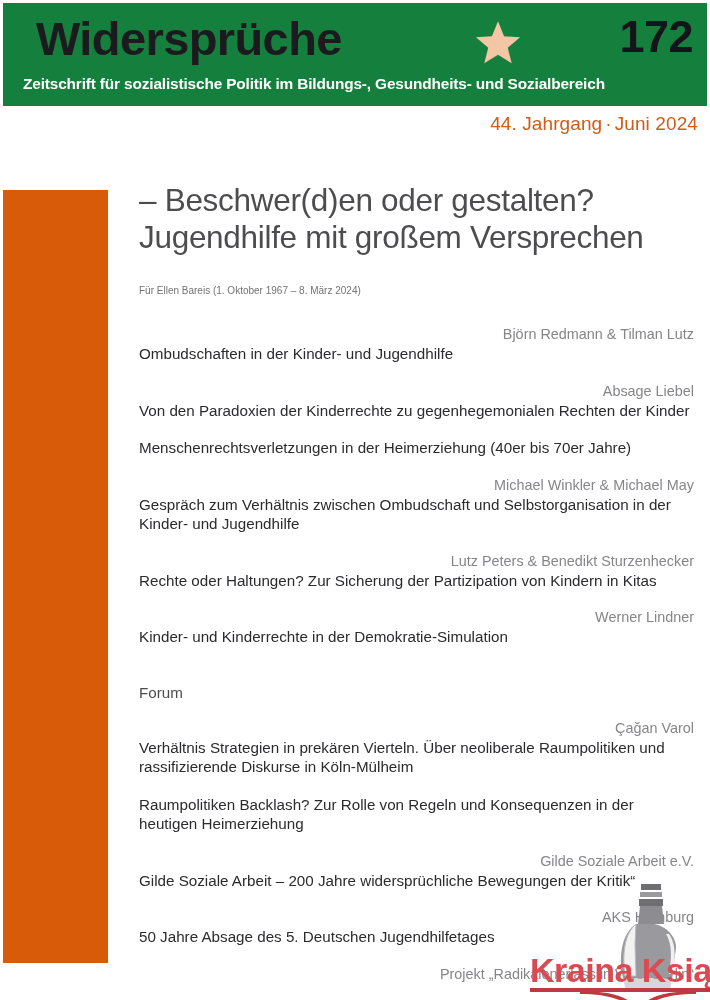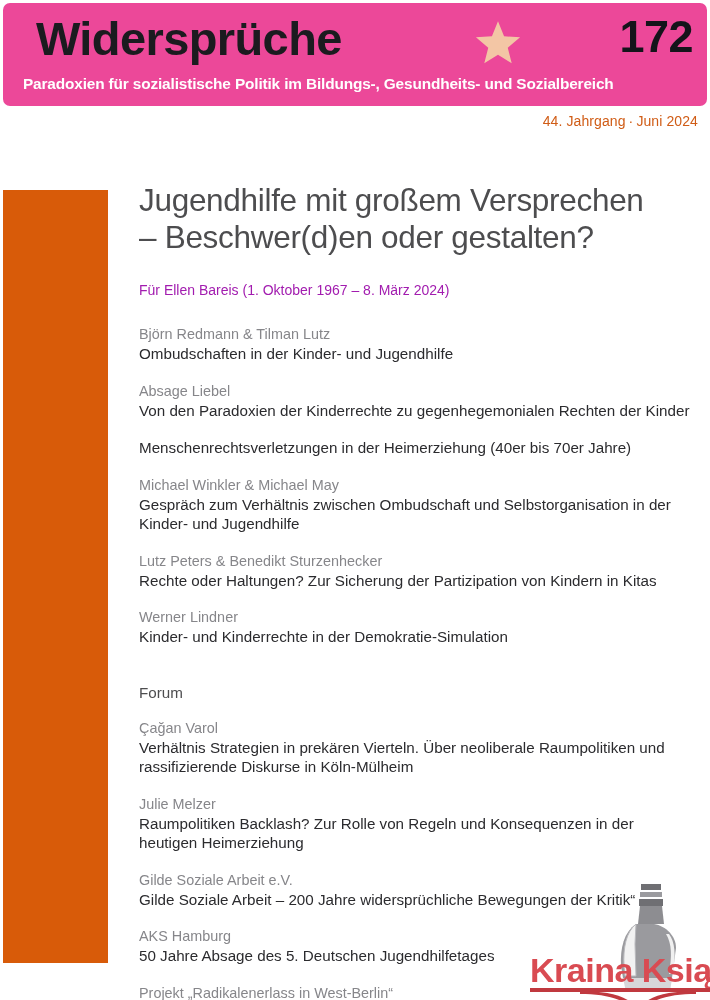--- a/index.html
+++ b/index.html
@@ -24,23 +24,22 @@
     background: #ffffff;
   }
 
   
   .masthead {
     position: absolute;
     left: 3px;
     top: 3px;
     width: 704px;
     height: 103px;
-    background: #ec4899;
+    background: #15803d;
     overflow: hidden;
-    border-radius: 7px;
   }
 
   .masthead-title {
     position: absolute;
     left: 33px;
     top: 12px;
     font-size: 47px;
     font-weight: bold;
     color: #1b1b1f;
     letter-spacing: -0.6px;
@@ -82,21 +81,21 @@
     color: #ffffff;
     letter-spacing: -0.15px;
     white-space: nowrap;
   }
 
   
   .volume-line {
     position: absolute;
     right: 12px;
     top: 113px;
-    font-size: 14px;
+    font-size: 19px;
     color: #d05c16;
     letter-spacing: 0.1px;
     white-space: nowrap;
   }
   .volume-sep { padding: 0 3px; }
 
   
   .spine {
     position: absolute;
     left: 3px;
@@ -138,37 +137,38 @@
     line-height: 37px;
     color: #4d4d4f;
     letter-spacing: -0.3px;
     font-weight: normal;
     margin: 0;
   }
   .issue-title .line { display: block; white-space: nowrap; }
 
   .dedication {
     margin-top: 25px;
-    font-size: 14px;
+    font-size: 10px;
     line-height: 19px;
-    color: #a21caf;
+    color: #737373;
   }
 
   .toc {
     margin-top: 25px;
   }
 
   .toc-entry {
     margin-bottom: 18px;
   }
 
   .toc-author {
     font-size: 14.4px;
     line-height: 19px;
     color: #86868a;
+    text-align: right;
   }
 
   .toc-title {
     font-size: 15.2px;
     line-height: 19.5px;
     color: #2b2b2e;
   }
 
   .section-heading {
     font-size: 15.2px;
@@ -234,38 +234,38 @@
     <div class="masthead-title">Widersprüche</div>
 
     <div class="masthead-star">
       <svg width="46" height="45" viewBox="0 0 50 48" aria-hidden="true">
         <polygon points="25,1 31.6,17.2 49,18.4 35.6,29.7 39.9,46.6 25,37.2 10.1,46.6 14.4,29.7 1,18.4 18.4,17.2" fill="#f3c6a5"></polygon>
       </svg>
     </div>
 
     <div class="masthead-issue">172</div>
 
-    <div class="masthead-subtitle">Paradoxien für sozialistische Politik im Bildungs-, Gesundheits- und Sozialbereich</div>
+    <div class="masthead-subtitle">Zeitschrift für sozialistische Politik im Bildungs-, Gesundheits- und Sozialbereich</div>
   </div>
 
   <div class="volume-line">
     <span>44. Jahrgang</span><span class="volume-sep">·</span><span>Juni 2024</span>
   </div>
 
   <div class="spine">
     <div class="spine-label">
       <span class="spine-label-inner">WESTFÄLISCHES DAMPFBOOT</span>
     </div>
   </div>
 
   <div class="content">
 
     <h1 class="issue-title">
+      <span class="line">– Beschwer(d)en oder gestalten?</span>
       <span class="line">Jugendhilfe mit großem Versprechen</span>
-      <span class="line">– Beschwer(d)en oder gestalten?</span>
     </h1>
 
     <div class="dedication">Für Ellen Bareis (1. Oktober 1967 – 8. März 2024)</div>
 
     <div class="toc">
 
       <div class="toc-entry">
         <div class="toc-author">Björn Redmann &amp; Tilman Lutz</div>
         <div class="toc-title">Ombudschaften in der Kinder- und Jugendhilfe</div>
       </div>
@@ -295,21 +295,20 @@
       </div>
 
       <div class="section-heading">Forum</div>
 
       <div class="toc-entry">
         <div class="toc-author">Çağan Varol</div>
         <div class="toc-title">Verhältnis Strategien in prekären Vierteln. Über neoliberale Raumpolitiken und rassifizierende Diskurse in Köln-Mülheim</div>
       </div>
 
       <div class="toc-entry">
-        <div class="toc-author">Julie Melzer</div>
         <div class="toc-title">Raumpolitiken Backlash? Zur Rolle von Regeln und Konsequenzen in der heutigen Heimerziehung</div>
       </div>
 
       <div class="toc-entry">
         <div class="toc-author">Gilde Soziale Arbeit e.V.</div>
         <div class="toc-title">Gilde Soziale Arbeit – 200 Jahre widersprüchliche Bewegungen der Kritik“</div>
       </div>
 
       <div class="toc-entry">
         <div class="toc-author">AKS Hamburg</div>

